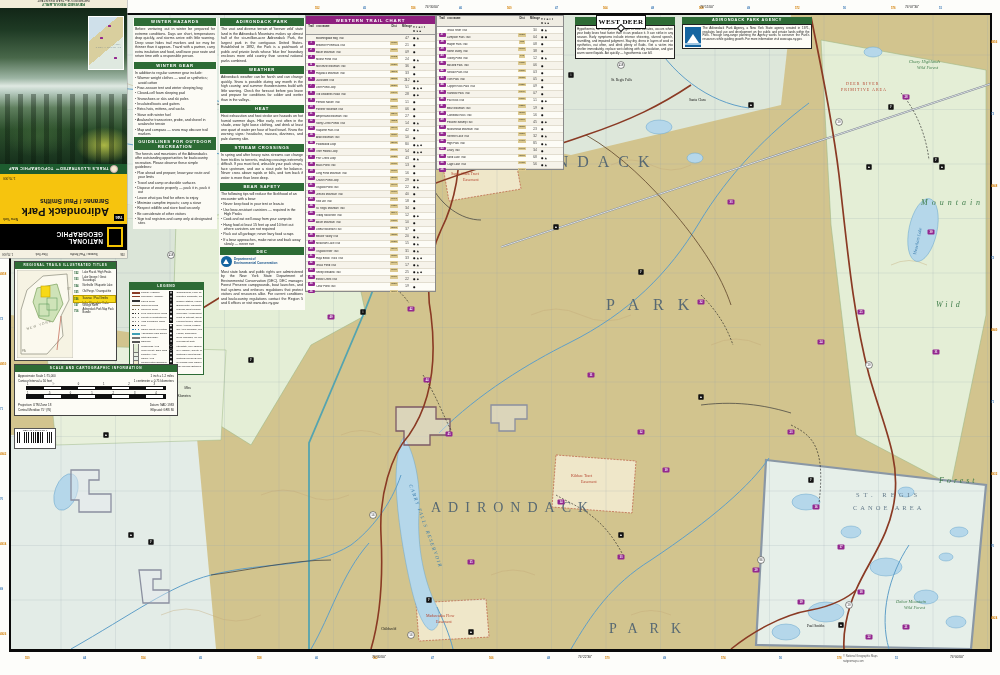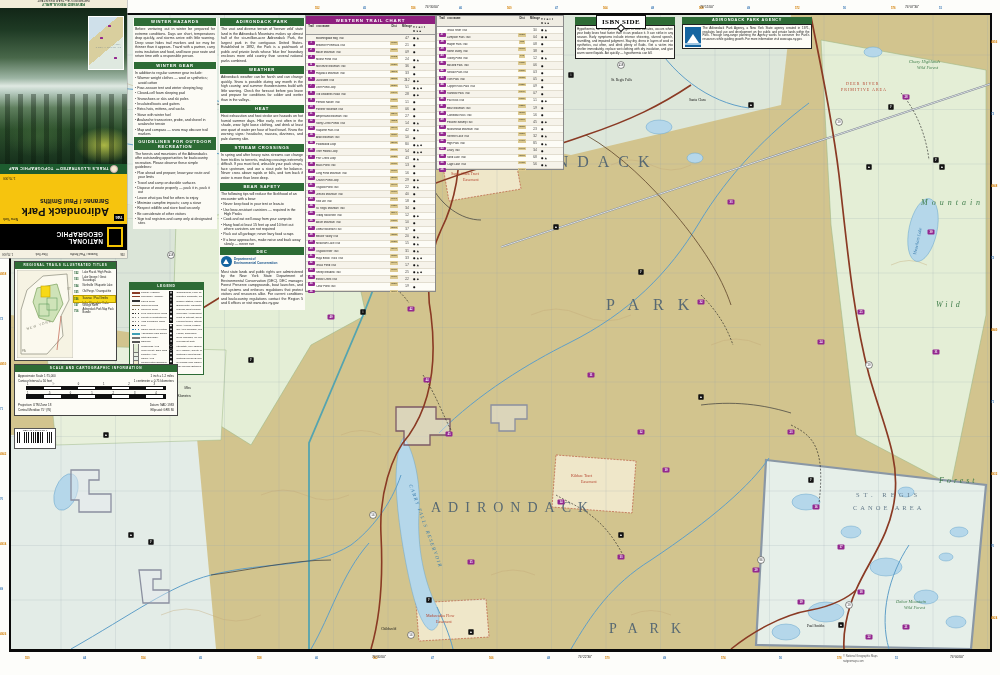--- a/index.html
+++ b/index.html
@@ -1195,21 +1195,21 @@
       </div>
   </div>
   <div class="apa">
     <div class="ghdr" style="font-size:3.8px">ADIRONDACK PARK AGENCY</div>
     <div class="boxed apabody">
       <div class="apalogo"></div>
       <div class="ptxt" style="font-size:3px;padding:0">The Adirondack Park Agency, a New York State agency created in 1971, regulates land use and development on the public and private lands within the Park. Through long-range planning the Agency works to conserve the Park's resources while guiding growth. For more information visit www.apa.ny.gov.</div>
     </div>
   </div>
 
-  <div class="westside">ISBN SIDE</div>
+  <div class="westside">WEST DEER</div>
 
   <div class="regional">
     <div class="ghdr" style="font-size:3px">REGIONAL TRAILS ILLUSTRATED TITLES</div>
     <div class="regbody">
       <svg width="56" height="88" viewBox="0 0 56 88">
         <rect x="0" y="0" width="56" height="88" fill="#f6f3e3" stroke="#999" stroke-width="0.5"></rect>
         <path d="M4,84 L4,40 L10,20 L26,6 L50,4 L52,30 L44,46 L46,66 L30,84 Z" fill="#fbf9ee" stroke="#8a8a7a" stroke-width="0.7"></path>
         <path d="M20,18 L40,14 L46,34 L36,52 L22,48 L16,32 Z" fill="#cfe3b8" stroke="#7aa05a" stroke-width="0.7"></path>
         <rect x="24" y="16" width="9" height="11" fill="#f7d918" stroke="#caa500" stroke-width="0.6"></rect>
         <rect x="30" y="28" width="10" height="12" fill="none" stroke="#4e8f4e" stroke-width="0.5"></rect>

